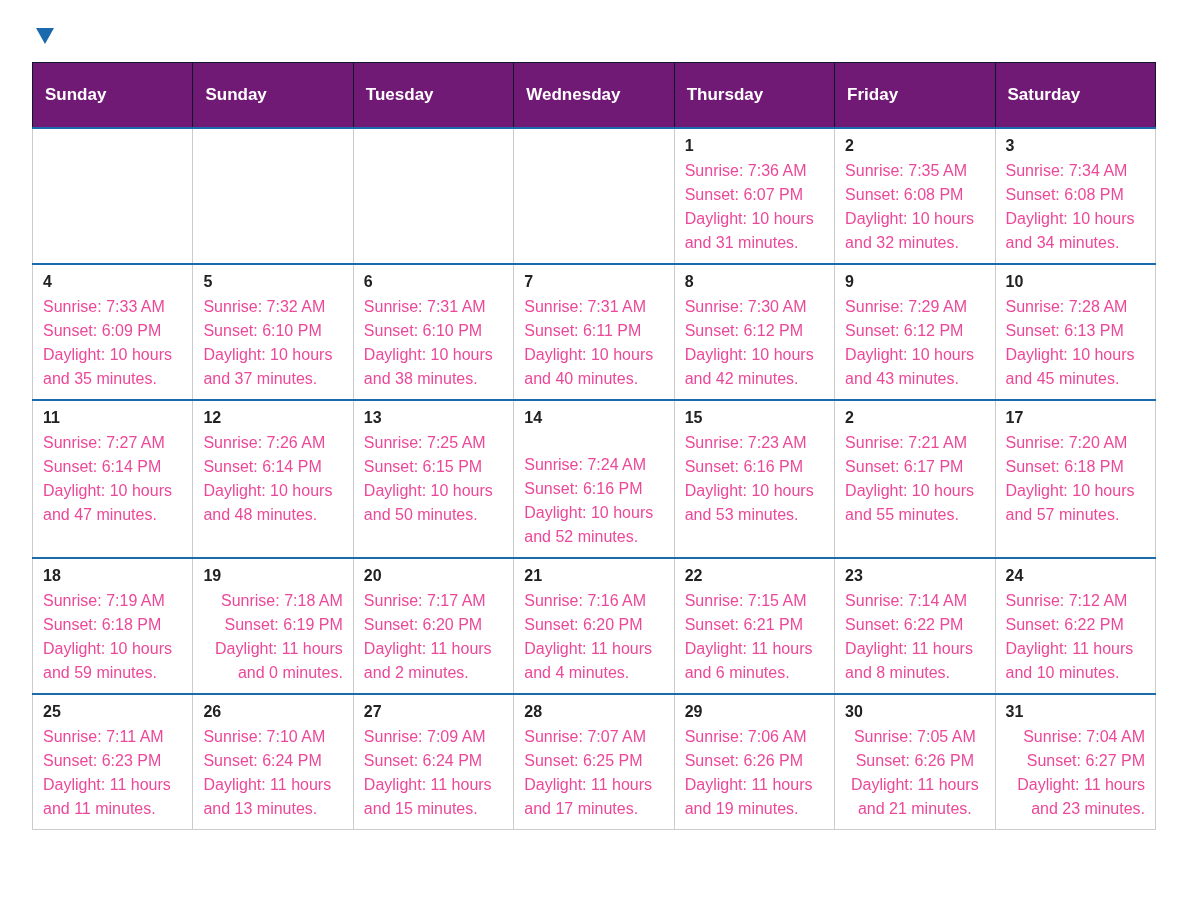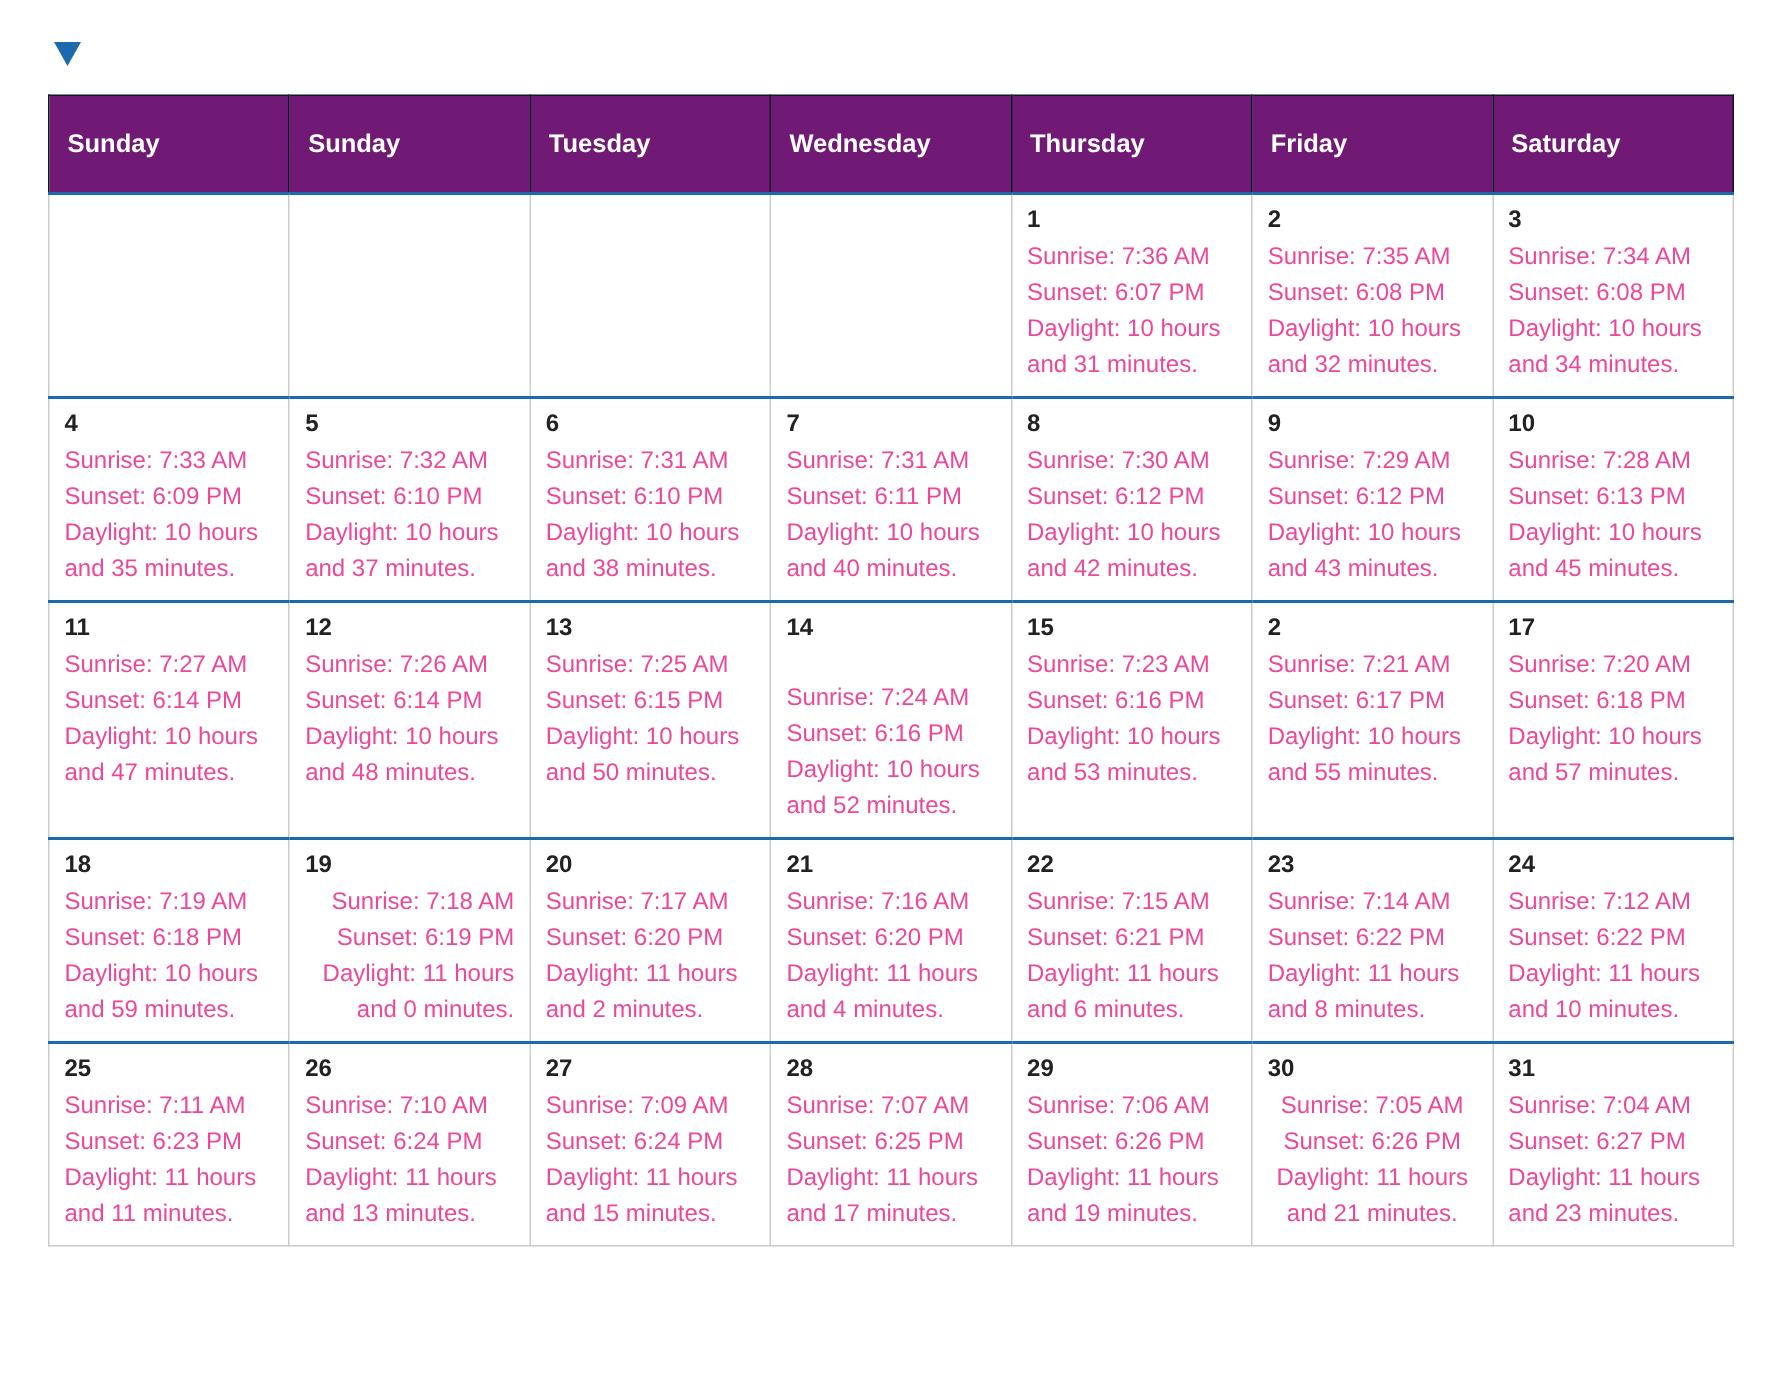--- a/index.html
+++ b/index.html
@@ -312,19 +312,19 @@
 Daylight: 11 hours and 19 minutes.</div>
         </td>
         <td>
           <div class="day-number">30</div>
           <div class="day-info" style="white-space: pre-line; text-align: center;">Sunrise: 7:05 AM
 Sunset: 6:26 PM
 Daylight: 11 hours and 21 minutes.</div>
         </td>
         <td>
           <div class="day-number">31</div>
-          <div class="day-info" style="white-space: pre-line;">Sunrise: 7:04 AM
+          <div class="day-info" style="white-space: pre-line; text-align: right;">Sunrise: 7:04 AM
 Sunset: 6:27 PM
 Daylight: 11 hours and 23 minutes.</div>
         </td>
       </tr>
     </tbody>
 </table>
 
 </body></html>

